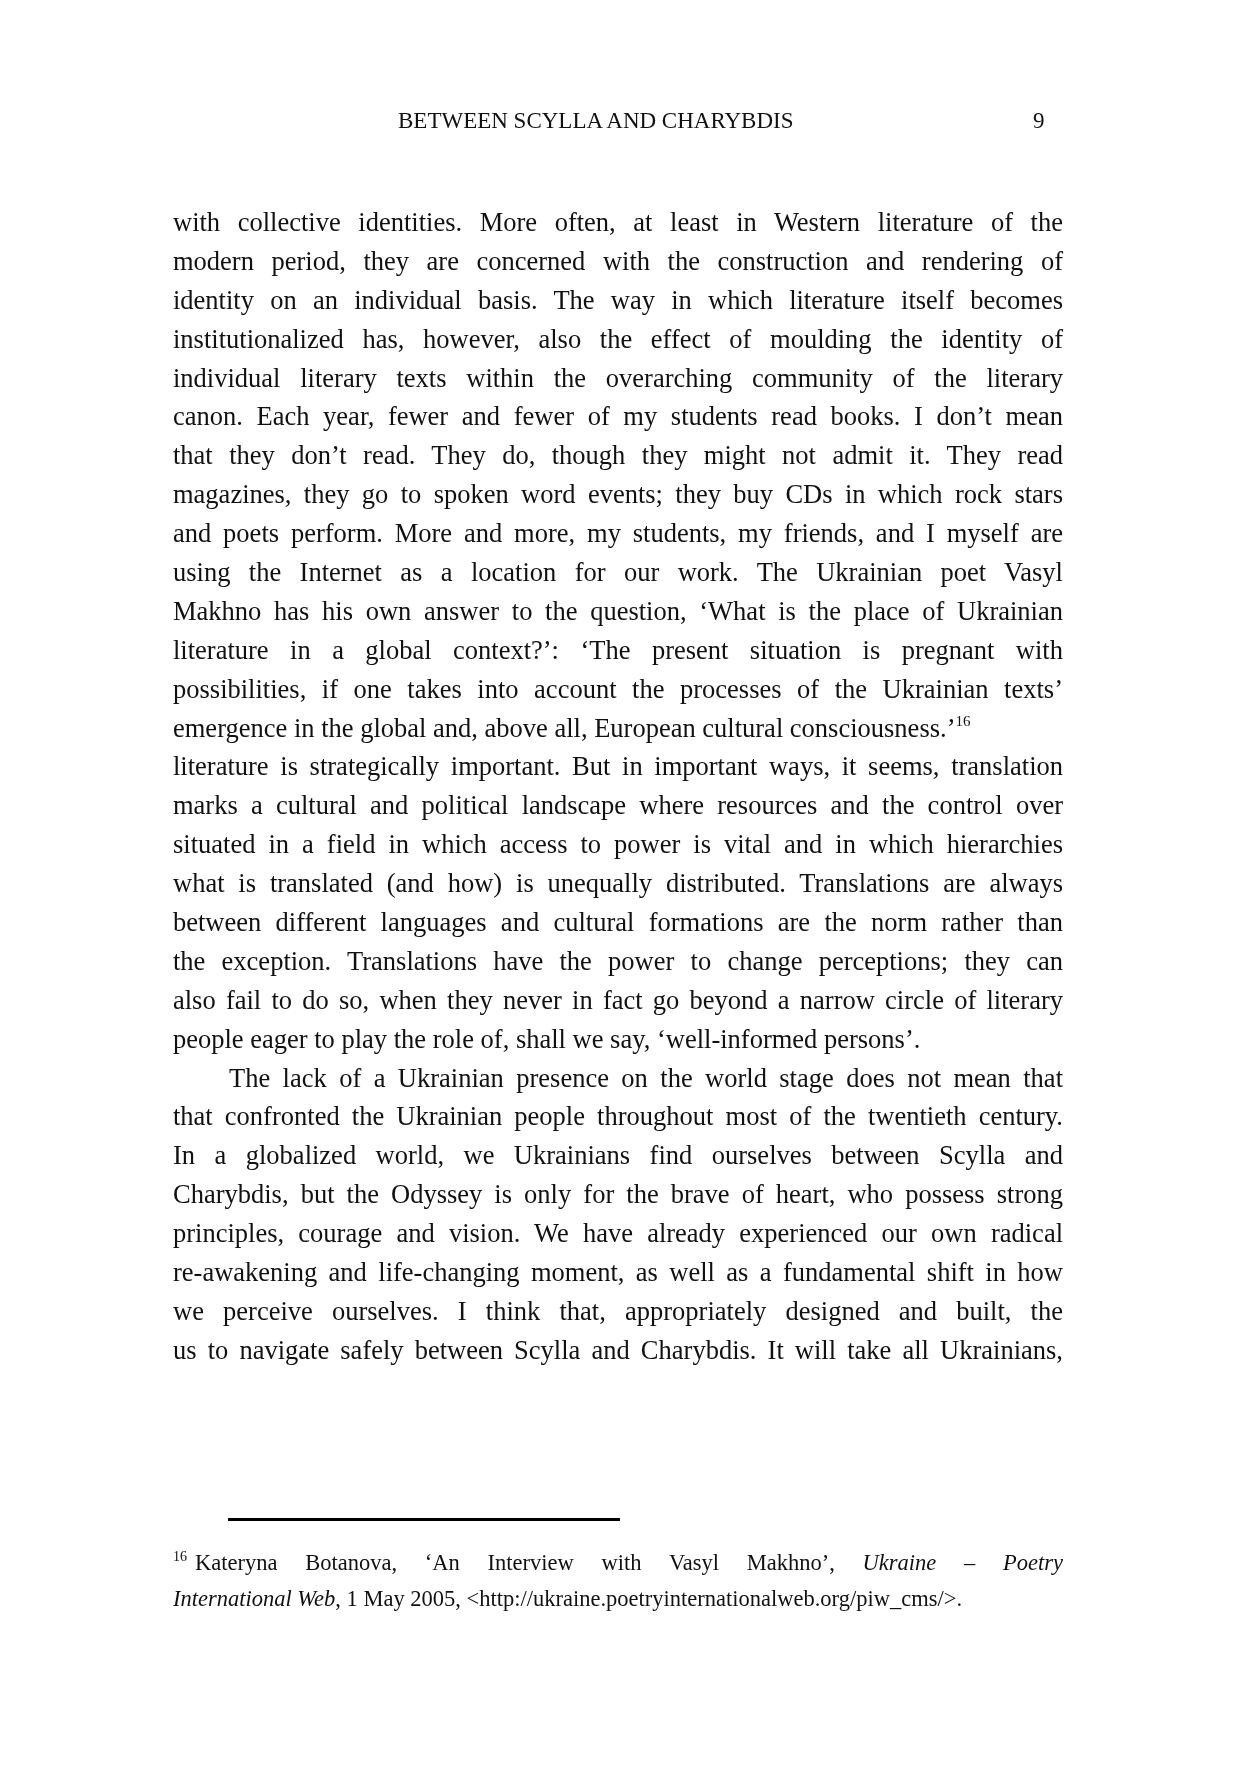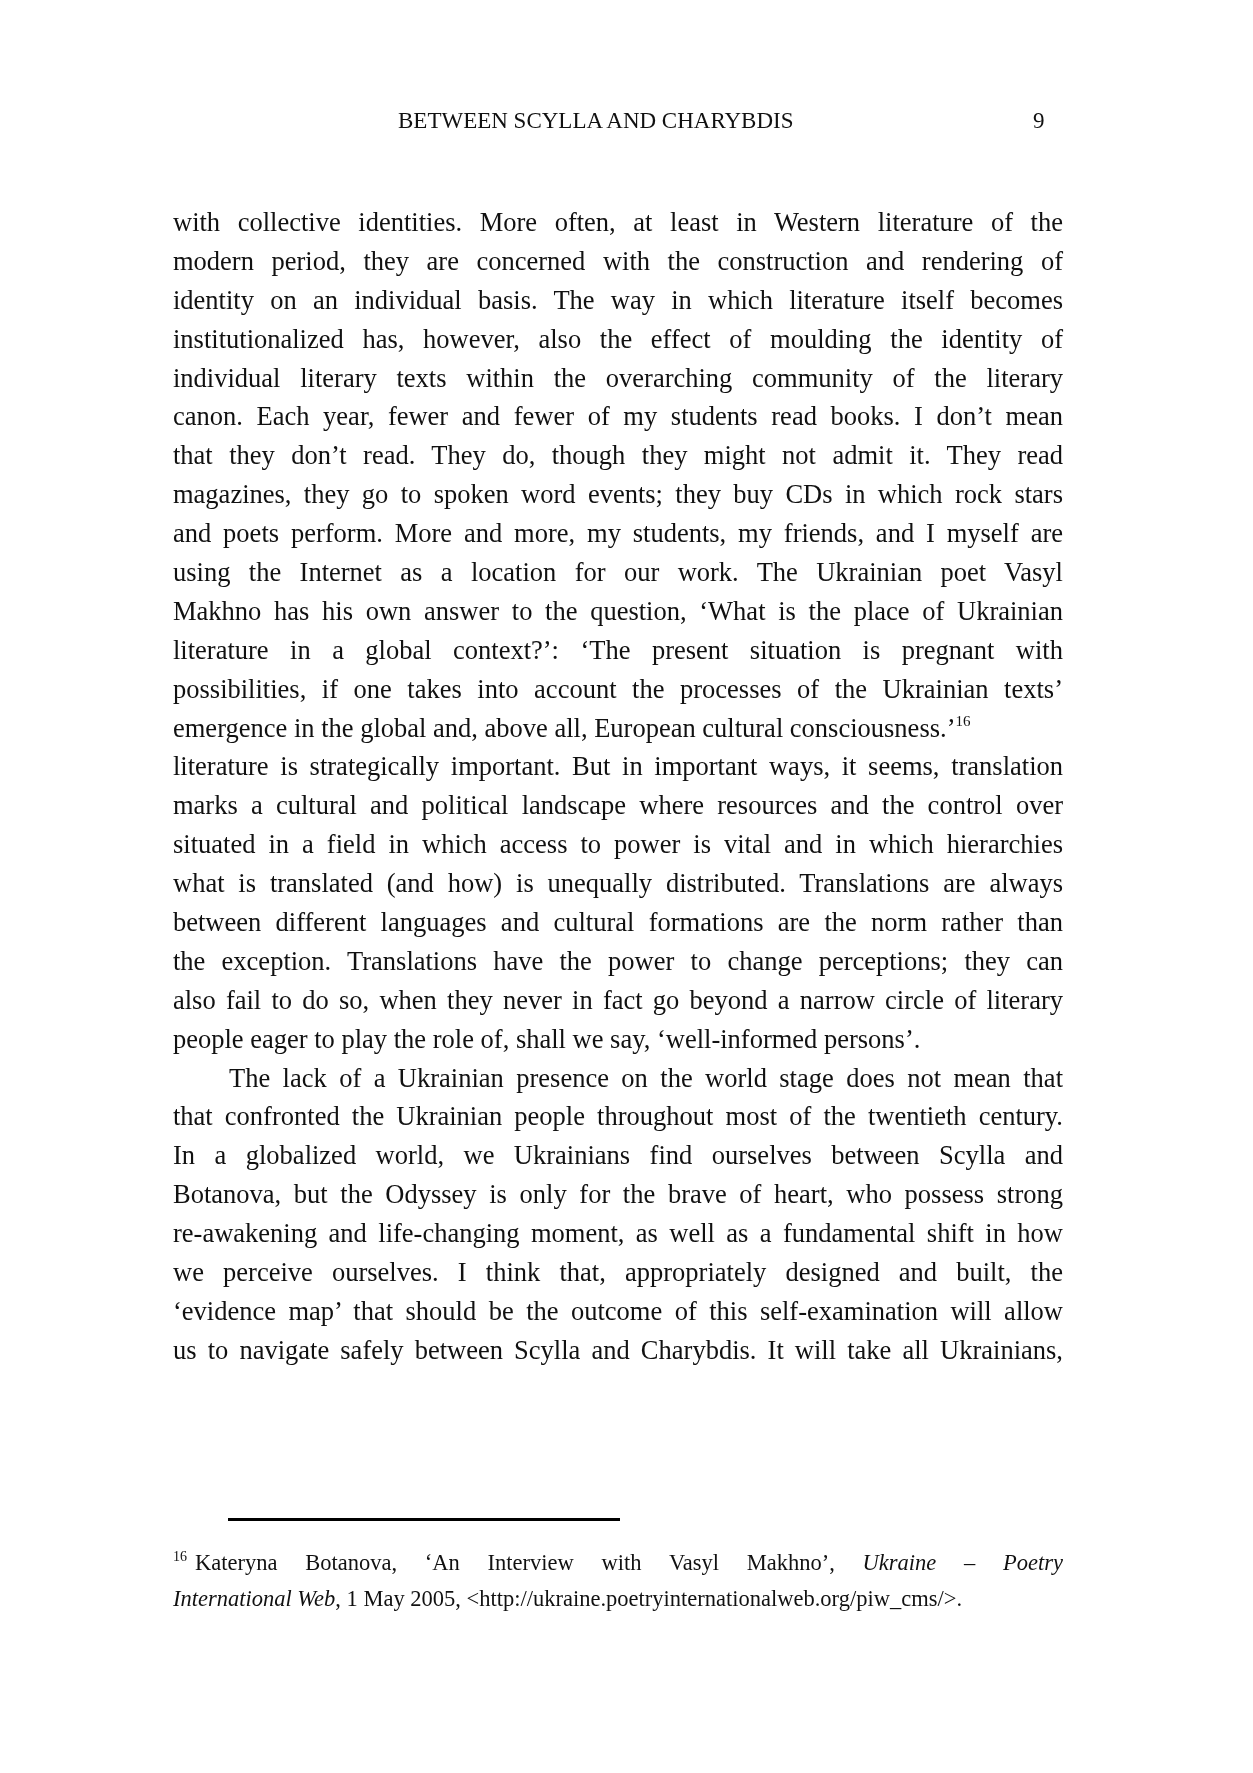--- a/index.html
+++ b/index.html
@@ -47,24 +47,24 @@
   <div class="line">marks a cultural and political landscape where resources and the control over</div>
   <div class="line">situated in a field in which access to power is vital and in which hierarchies</div>
   <div class="line">what is translated (and how) is unequally distributed. Translations are always</div>
   <div class="line">between different languages and cultural formations are the norm rather than</div>
   <div class="line">the exception. Translations have the power to change perceptions; they can</div>
   <div class="line">also fail to do so, when they never in fact go beyond a narrow circle of literary</div>
   <div class="line last">people eager to play the role of, shall we say, ‘well-informed persons’.</div>
   <div class="line indent">The lack of a Ukrainian presence on the world stage does not mean that</div>
   <div class="line">that confronted the Ukrainian people throughout most of the twentieth century.</div>
   <div class="line">In a globalized world, we Ukrainians find ourselves between Scylla and</div>
-  <div class="line">Botanova, but the Odyssey is only for the brave of heart, who possess strong</div>
+  <div class="line">Charybdis, but the Odyssey is only for the brave of heart, who possess strong</div>
+  <div class="line">principles, courage and vision. We have already experienced our own radical</div>
   <div class="line">re-awakening and life-changing moment, as well as a fundamental shift in how</div>
   <div class="line">we perceive ourselves. I think that, appropriately designed and built, the</div>
-  <div class="line">‘evidence map’ that should be the outcome of this self-examination will allow</div>
   <div class="line">us to navigate safely between Scylla and Charybdis. It will take all Ukrainians,</div>
 </div>
 
 <div class="fn-rule"></div>
 
 <div class="footnotes">
   <div class="fn-line"><span class="fn-num">16</span><span>Kateryna Botanova, ‘An Interview with Vasyl Makhno’,</span> <i>Ukraine – Poetry</i></div>
   <div class="fn-line last"><i>International Web</i><span>, 1 May 2005, &lt;http://ukraine.poetryinternationalweb.org/piw_cms/&gt;.</span></div>
 </div>
 

